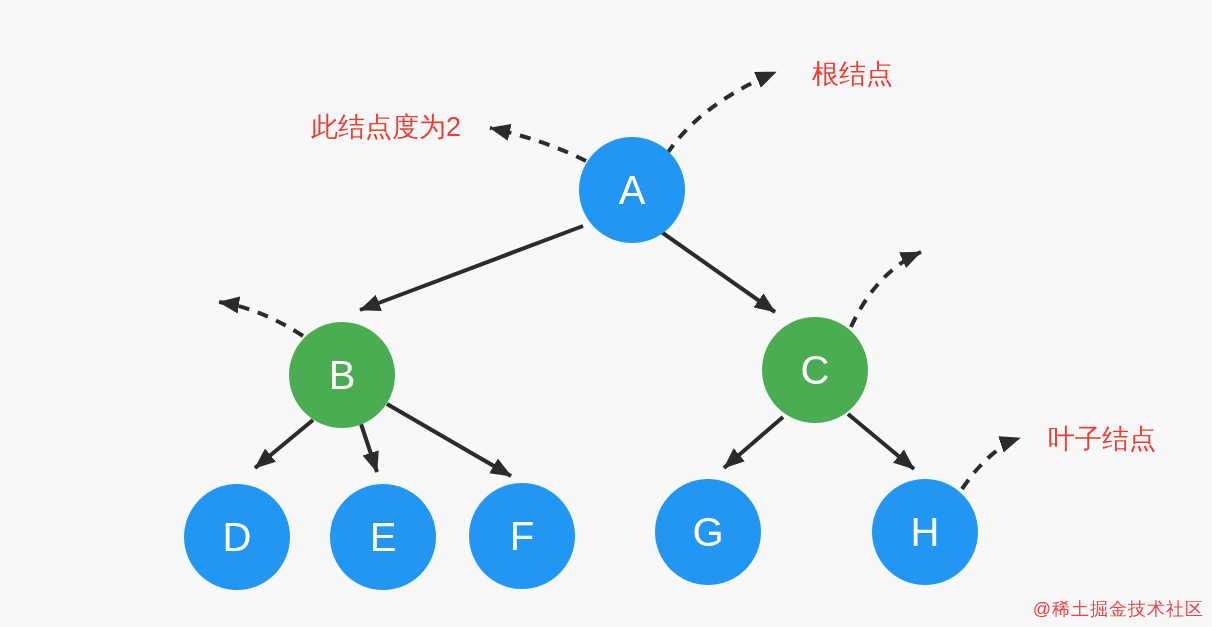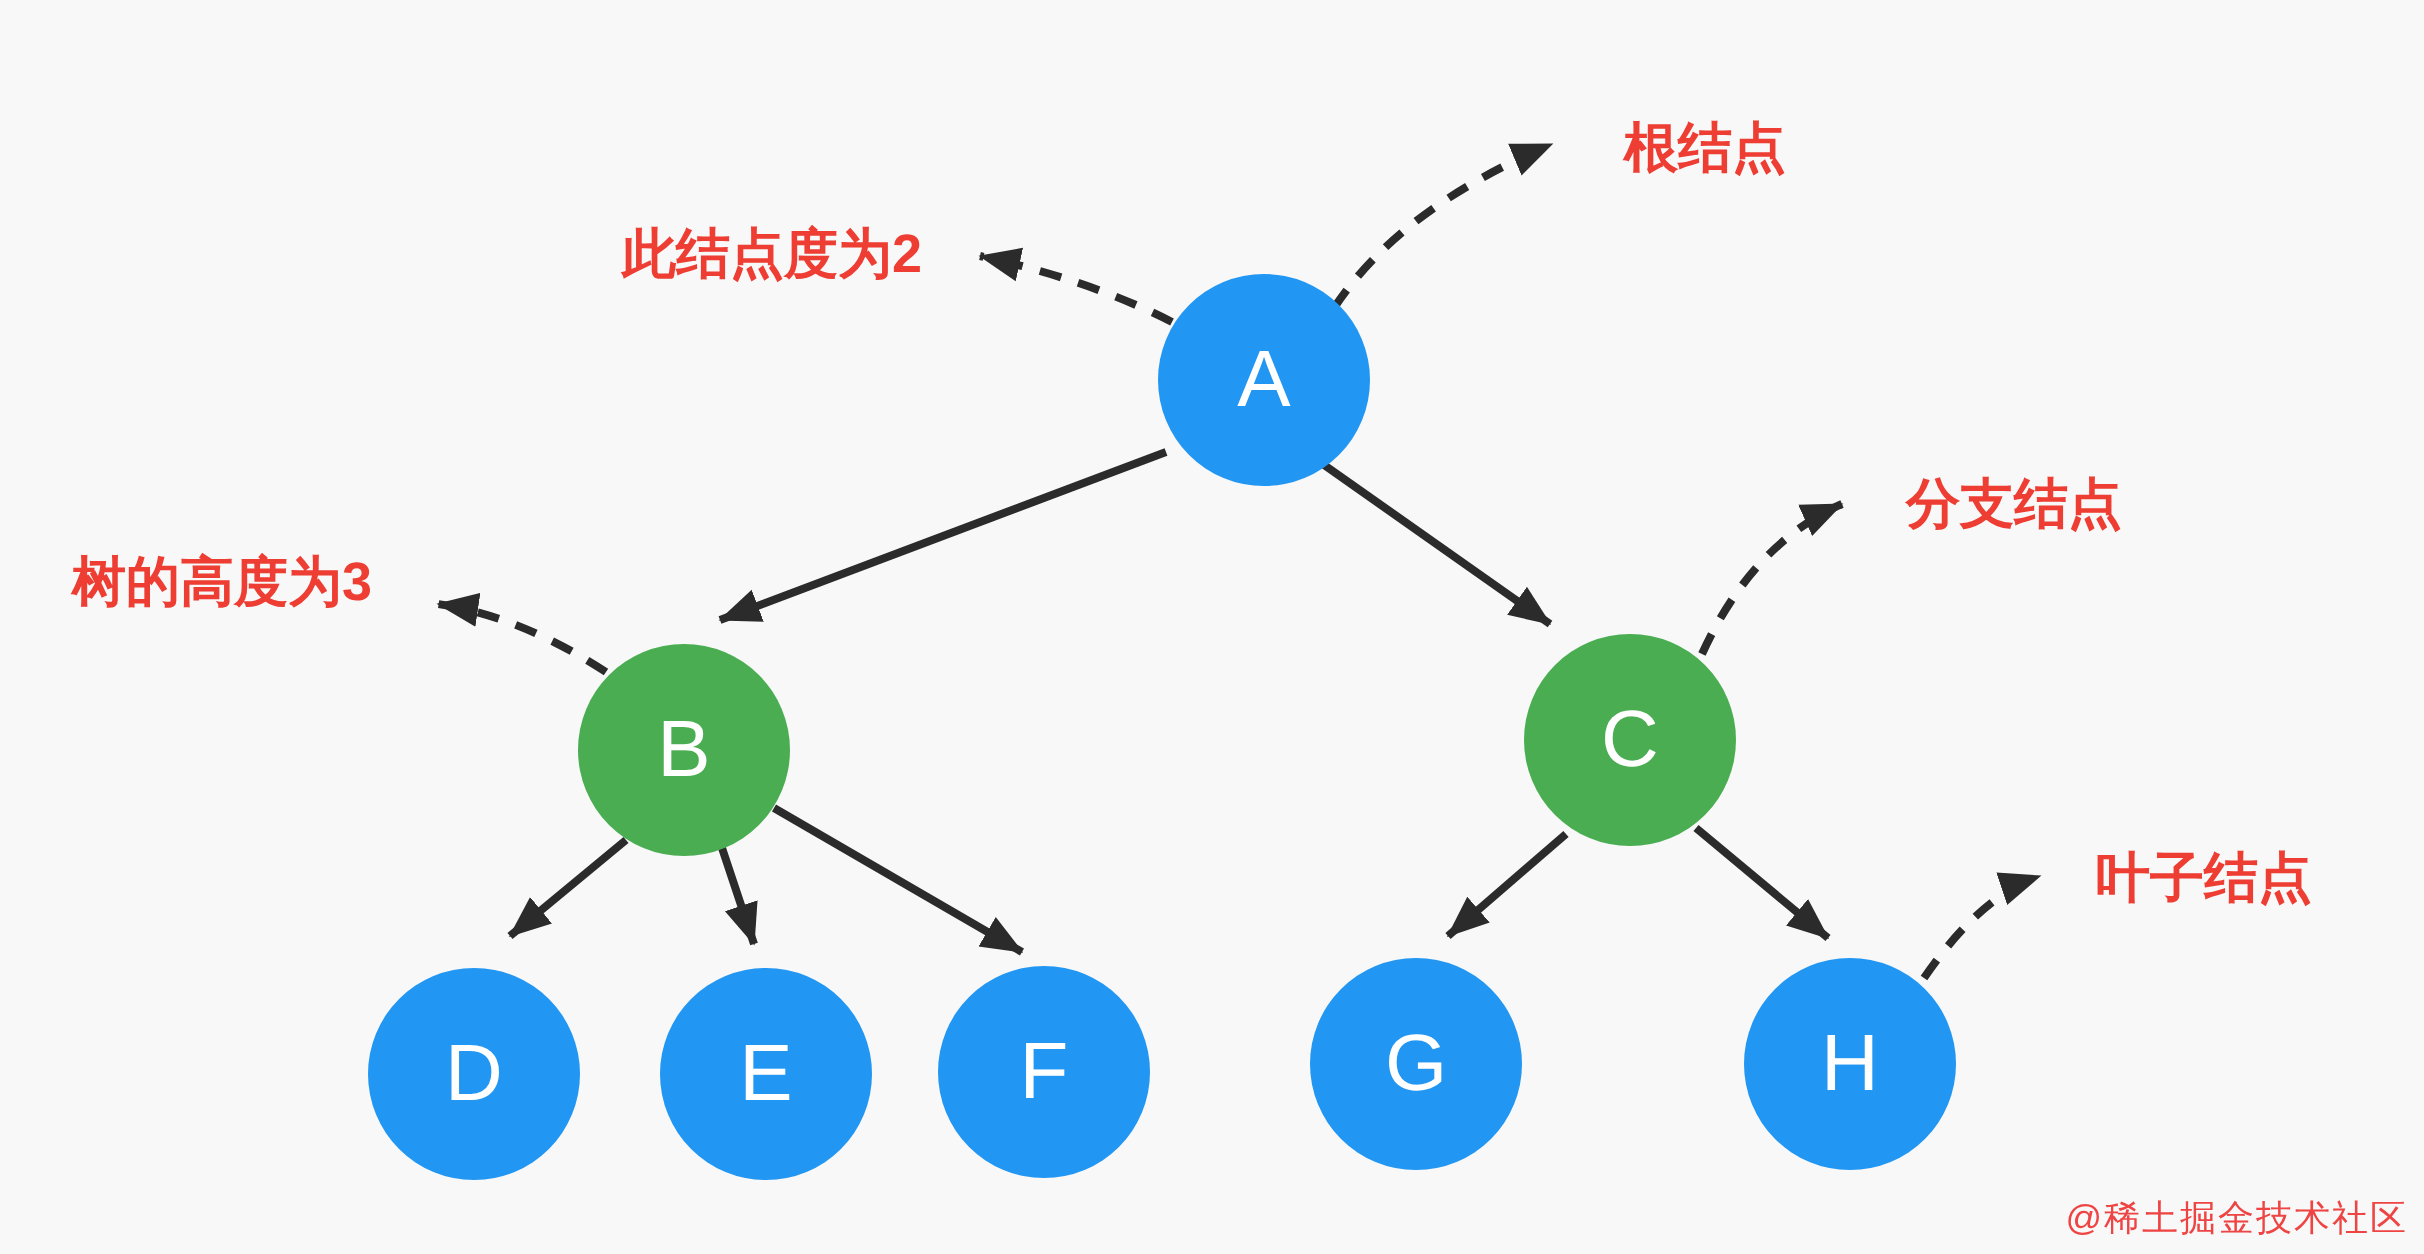--- a/index.html
+++ b/index.html
@@ -26,21 +26,21 @@
     font-weight: 500;
     letter-spacing: 0;
     user-select: none;
   }
   .node.blue  { background: #2196f3; }
   .node.green { background: #4aad52; }
   .anno {
     position: absolute;
     color: #ee3d33;
     font-size: 27px;
-    font-weight: bold;
+    font-weight: normal;
     line-height: 30px;
     white-space: nowrap;
   }
   .watermark {
     position: absolute;
     right: 8px; bottom: 6px;
     color: #ef4444;
     font-size: 18px;
     font-weight: 400;
     letter-spacing: 1px;
@@ -96,22 +96,20 @@
   </div>
   <div class="node blue" style="left:872px; top:479px;">
     <span>H</span>
   </div>
 
   <div class="anno" style="left:812px; top:59px;">根结点</div>
 
   <div class="anno" style="left:311px; top:112px;">此结点度为2</div>
 
   <div class="anno" style="left:36px; top:276px;">
-    <div>树的高度为3</div>
   </div>
 
-  <div class="anno" style="left:953px; top:237px;">分支结点</div>
 
   <div class="anno" style="left:1048px; top:424px;">叶子结点</div>
 
   <div class="watermark">@稀土掘金技术社区</div>
 
 </div>
 
 </body></html>

